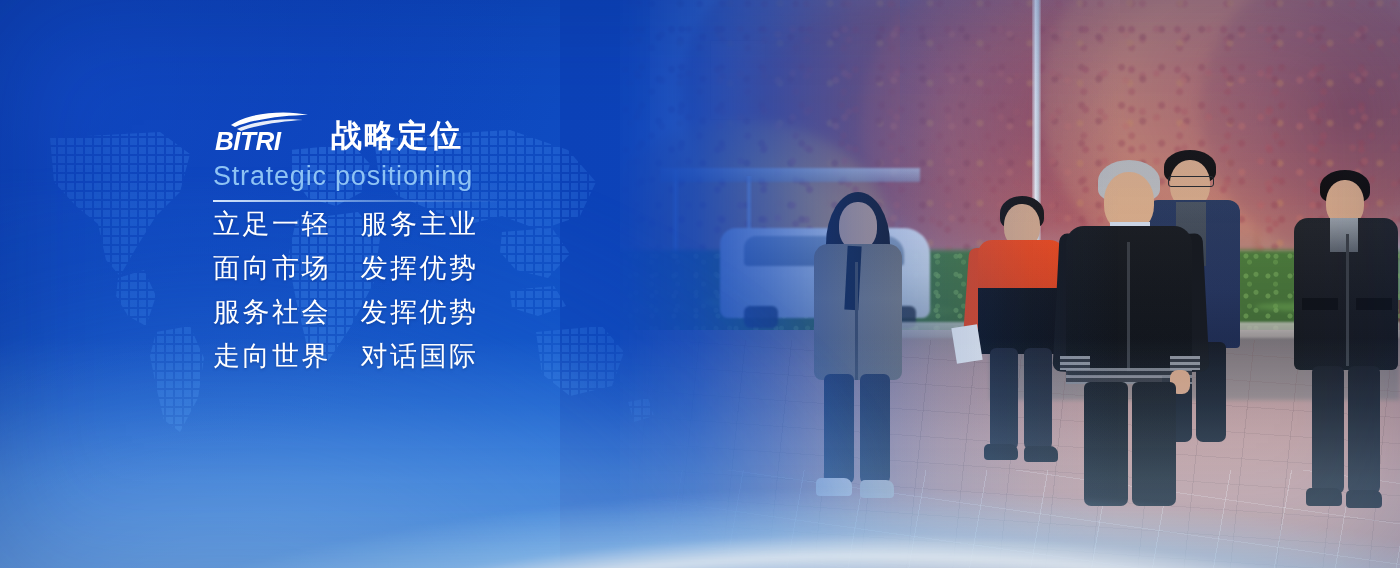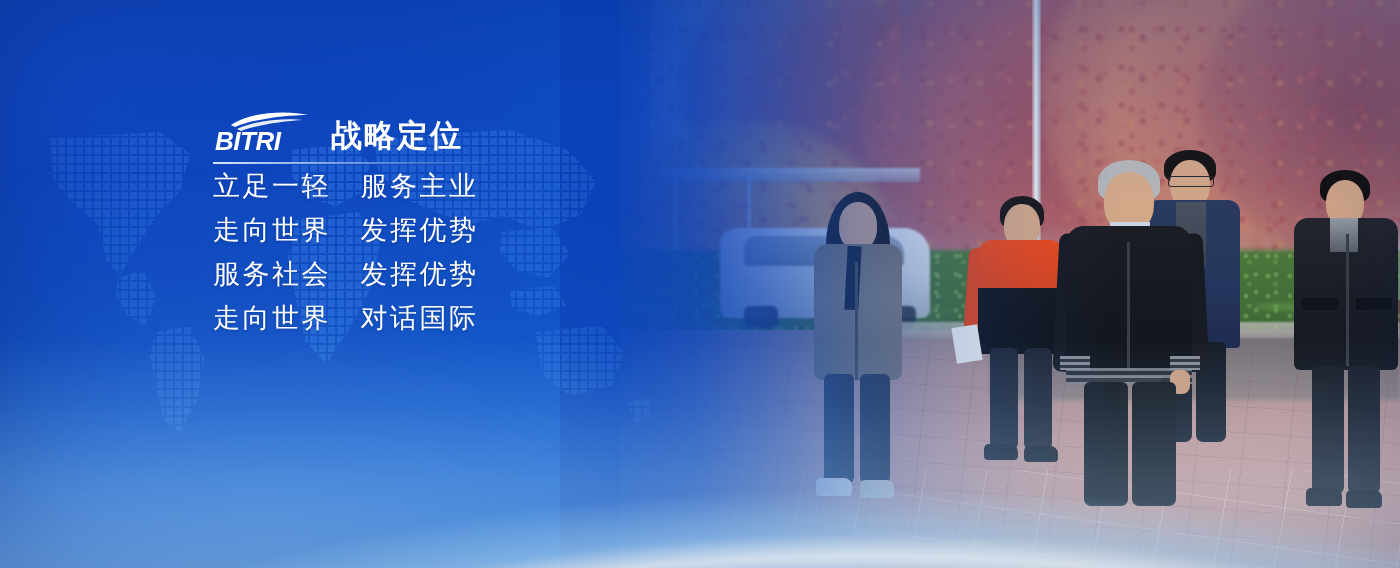--- a/index.html
+++ b/index.html
@@ -628,25 +628,26 @@
             <path d="M24 19 C44 10, 72 8, 90 10 C70 11, 44 15, 28 21 Z" fill="#ffffff" opacity="0.9"></path>
           </g>
           <g fill="#ffffff" font-family="Liberation Sans, sans-serif" font-size="26" font-weight="700" font-style="italic">
             <text x="2" y="40" letter-spacing="-0.5">BITRI</text>
           </g>
         </svg>
       </div>
       <div class="title-cn">战略定位</div>
     </div>
 
+    <div class="subtitle-en">Strategic positioning</div>
 
     <div class="divider"></div>
 
     <div class="slogans">
       <div class="slogan-line">立足一轻　服务主业</div>
-      <div class="slogan-line">走向世界　发挥优势</div>
+      <div class="slogan-line">面向市场　发挥优势</div>
       <div class="slogan-line">服务社会　发挥优势</div>
       <div class="slogan-line">走向世界　对话国际</div>
     </div>
   </div>
 
   <div class="vignette"></div>
 </div>
 
 </body></html>

